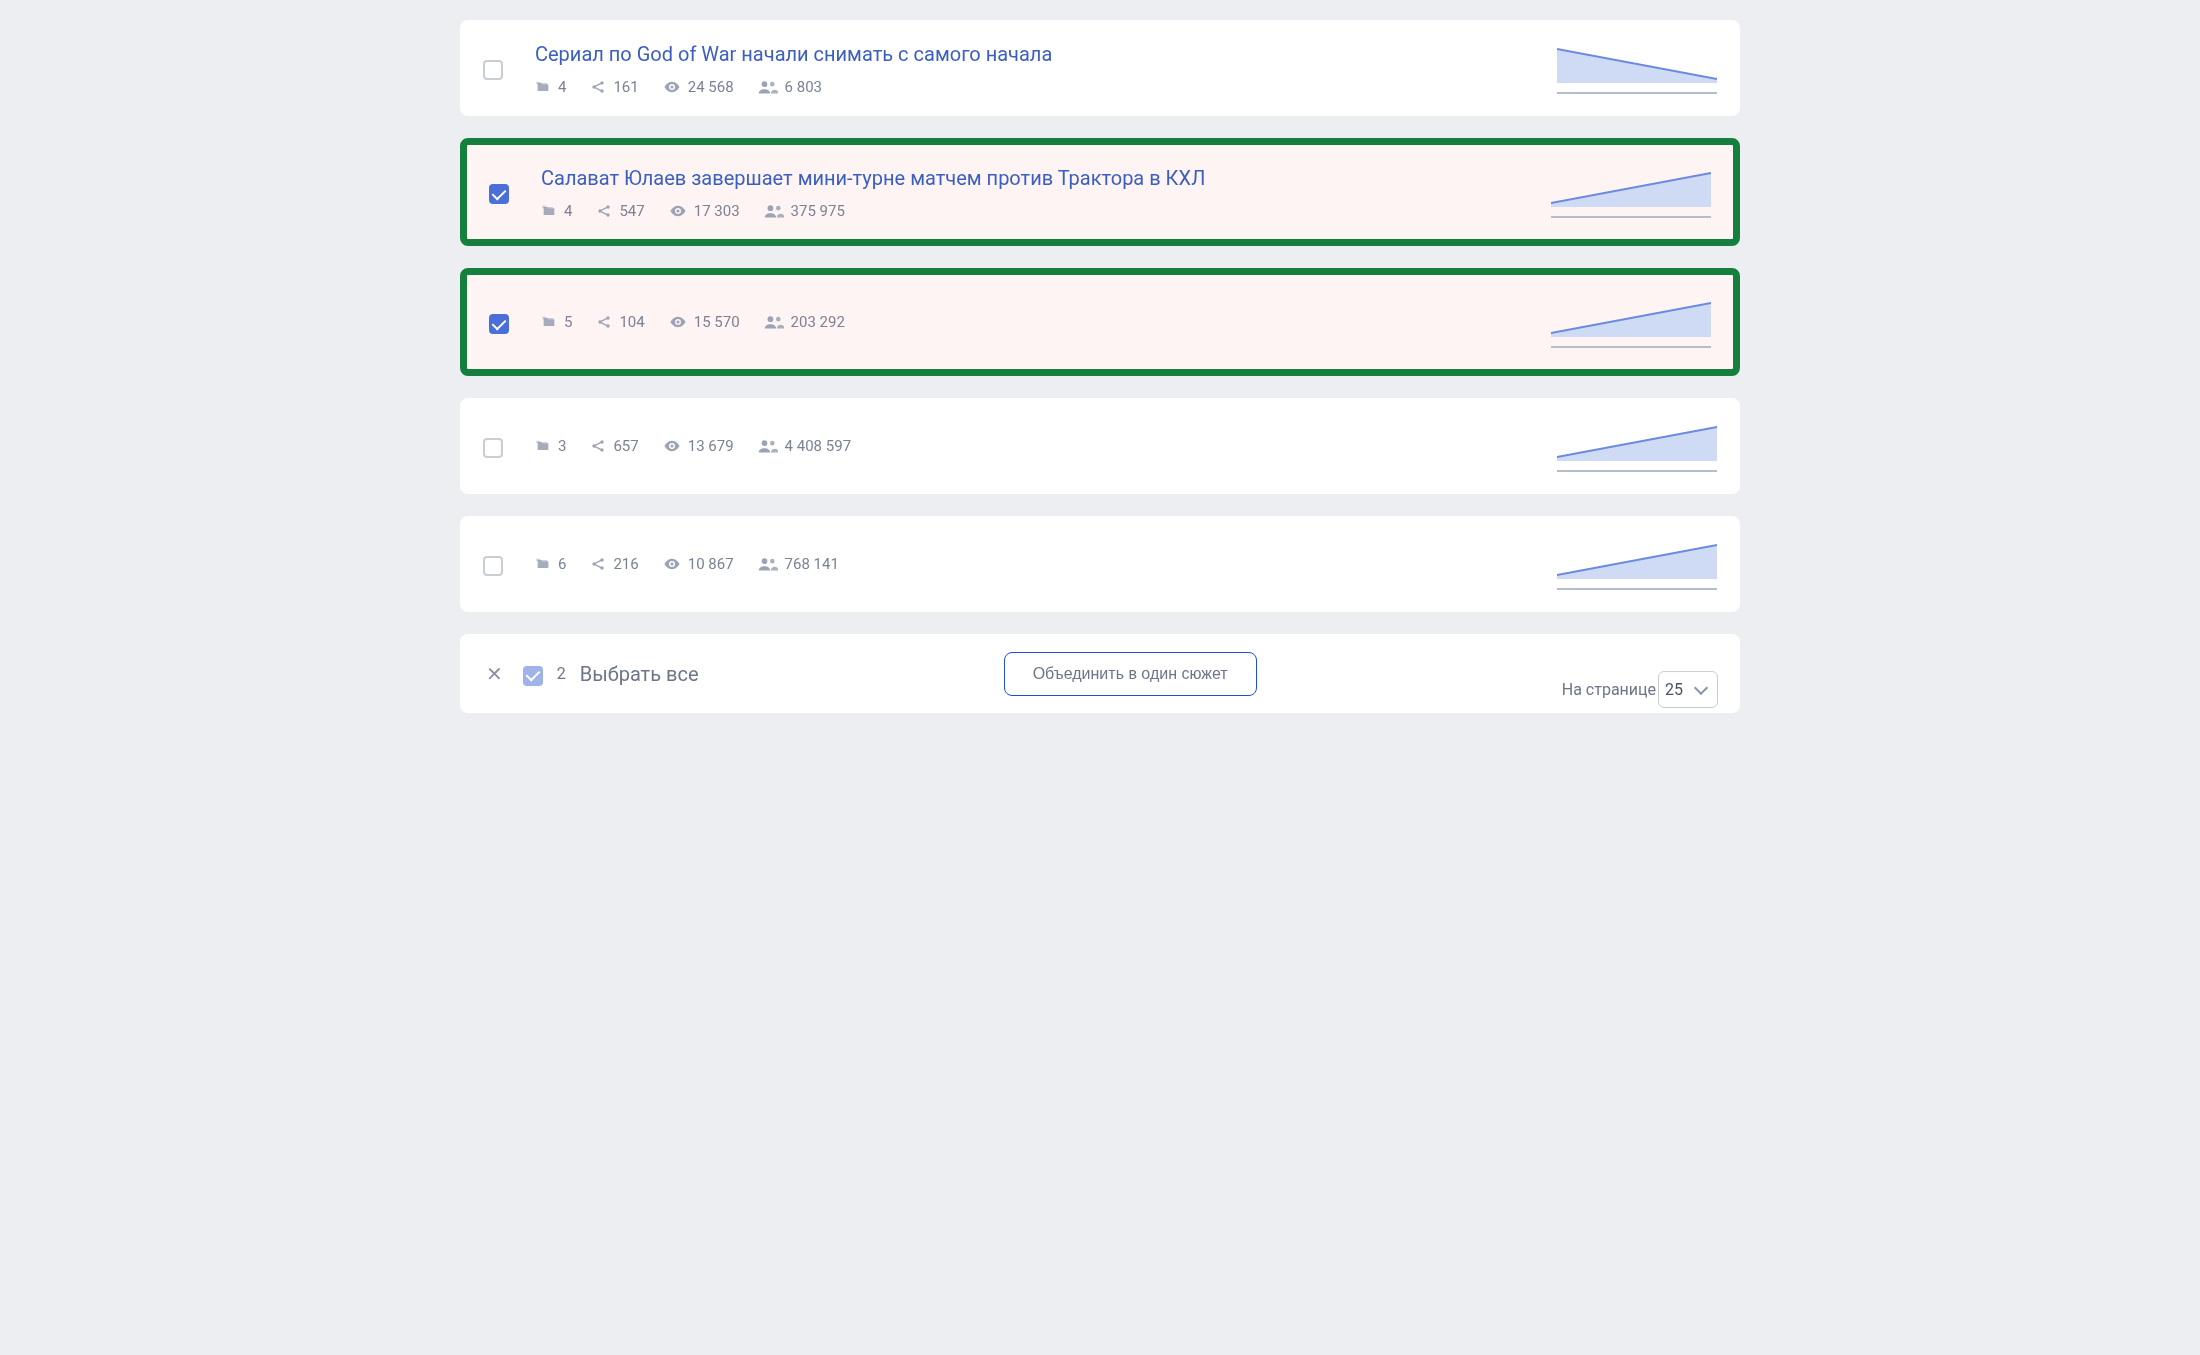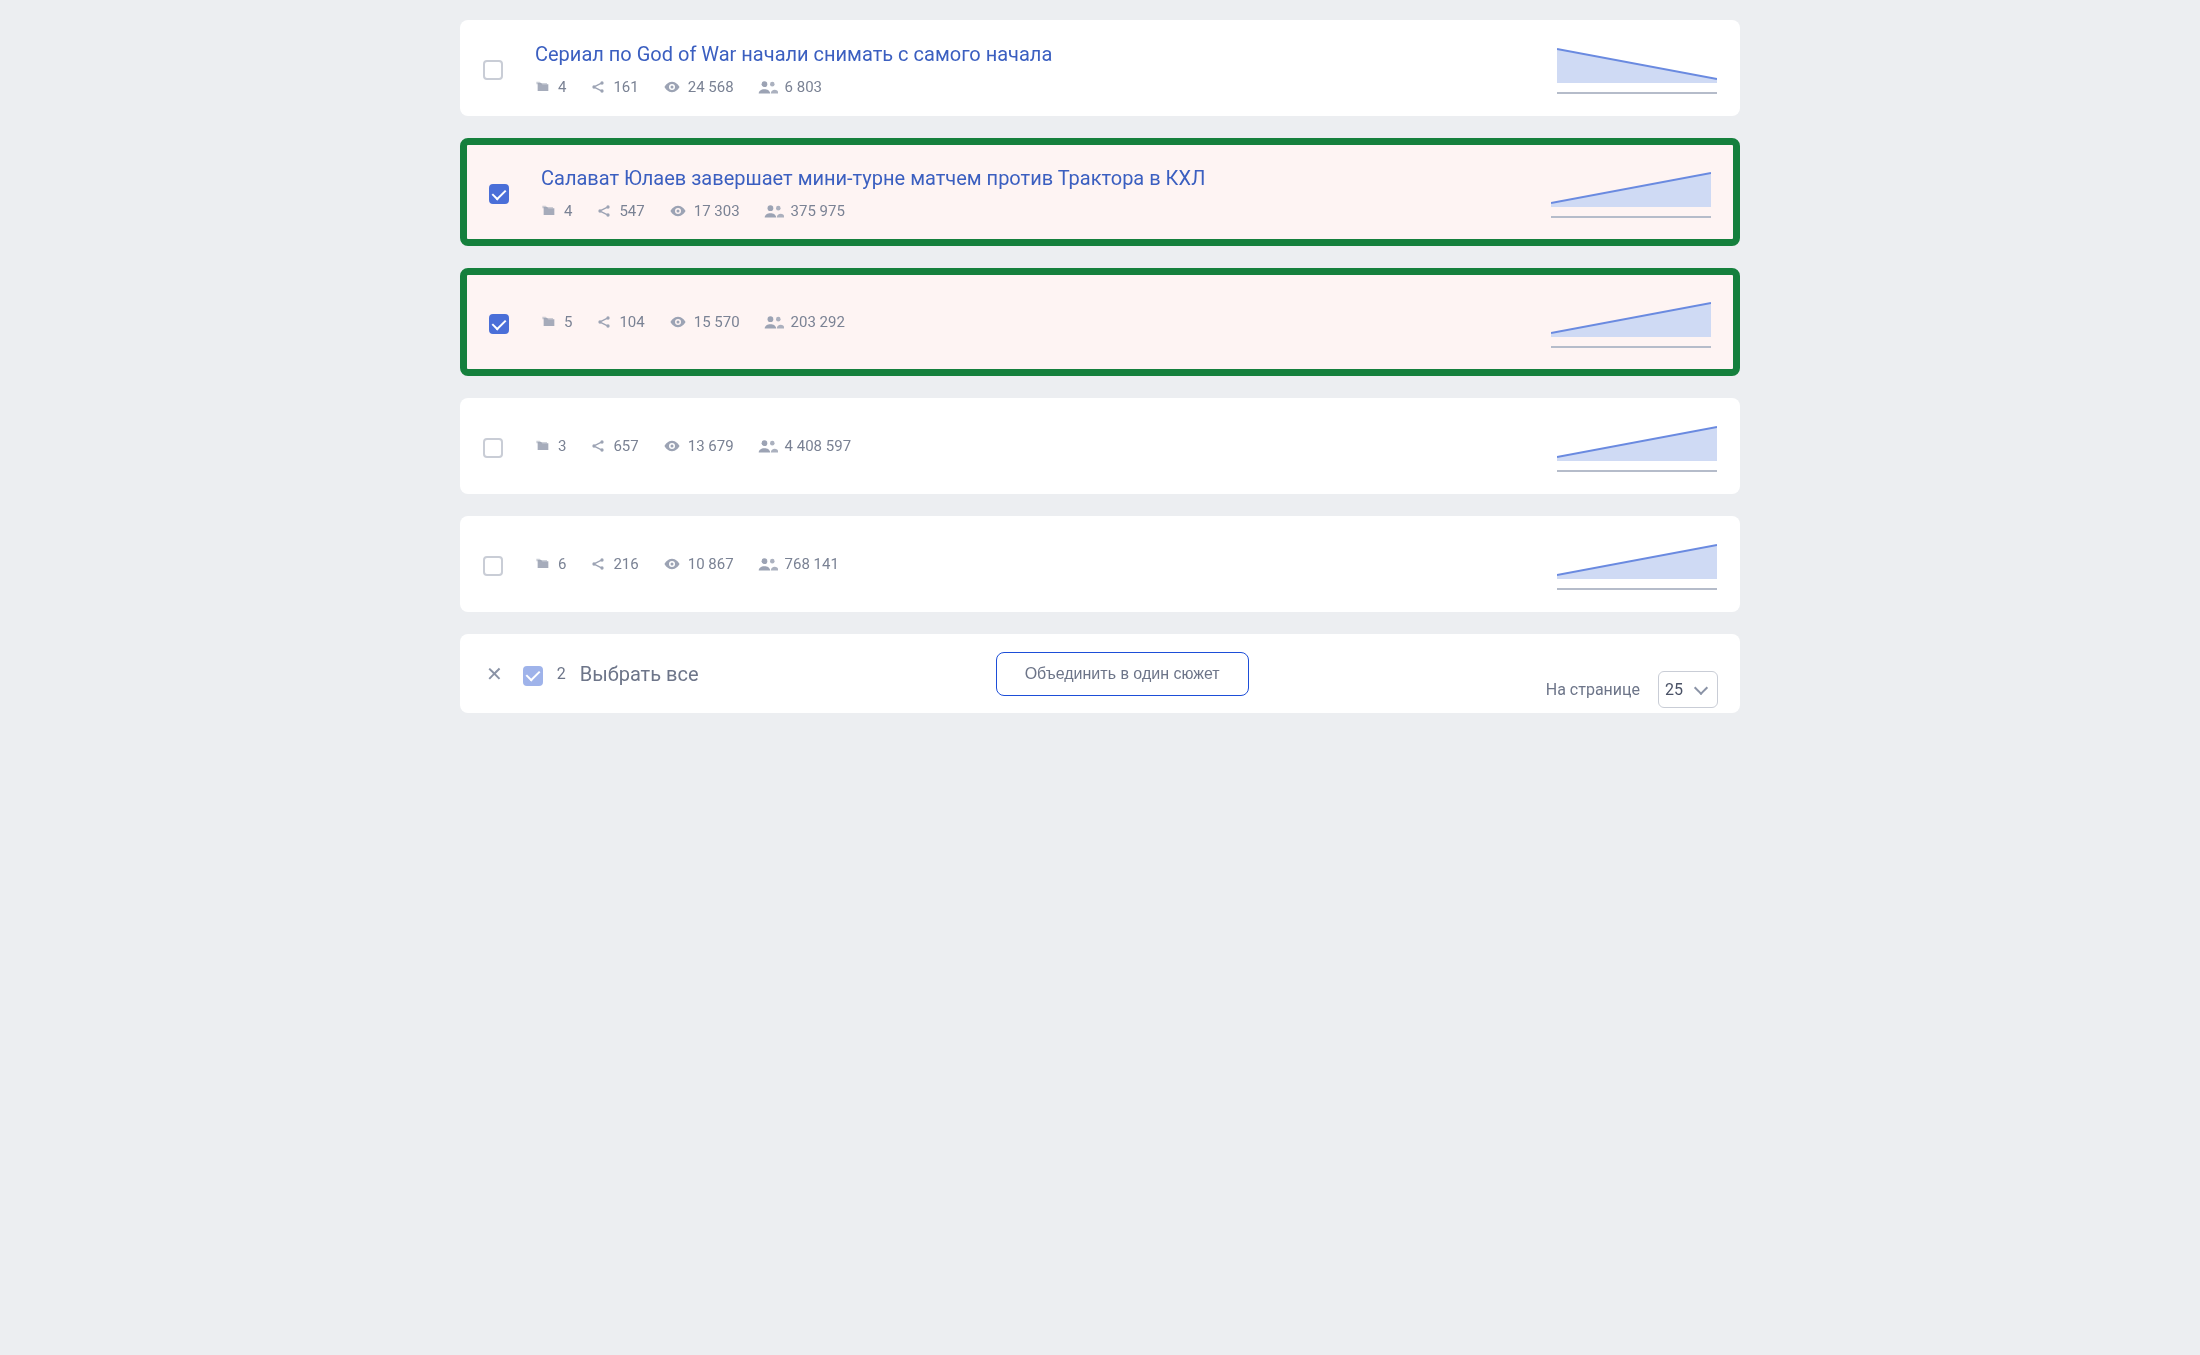--- a/index.html
+++ b/index.html
@@ -122,21 +122,21 @@
 .footer-center { flex: 1; display: flex; justify-content: center; }
 .merge-btn {
   border: 1px solid #1d4ed8;
   color: #6d7589;
   background: #fff;
   padding: 12px 28px;
   border-radius: 8px;
   font-size: 16px;
   cursor: pointer;
 }
-.footer-right { display: flex; align-items: center; gap: 18px; color: #6d7589; font-size: 16px; margin-top: 32px; }
+.footer-right { display: flex; align-items: center; gap: 2px; color: #6d7589; font-size: 16px; margin-top: 32px; }
 .page-select {
   border: 1px solid #c9cdd6;
   border-radius: 6px;
   padding: 8px 34px 8px 6px;
   font-size: 16px;
   color: #4a5266;
   background: #fff;
   position: relative;
   cursor: pointer;
   appearance: none;

